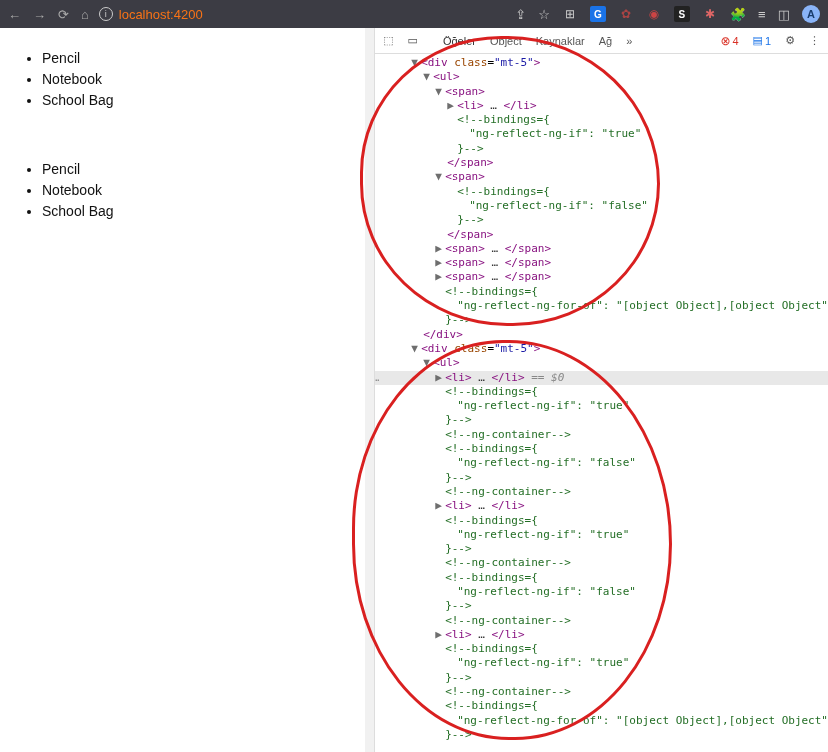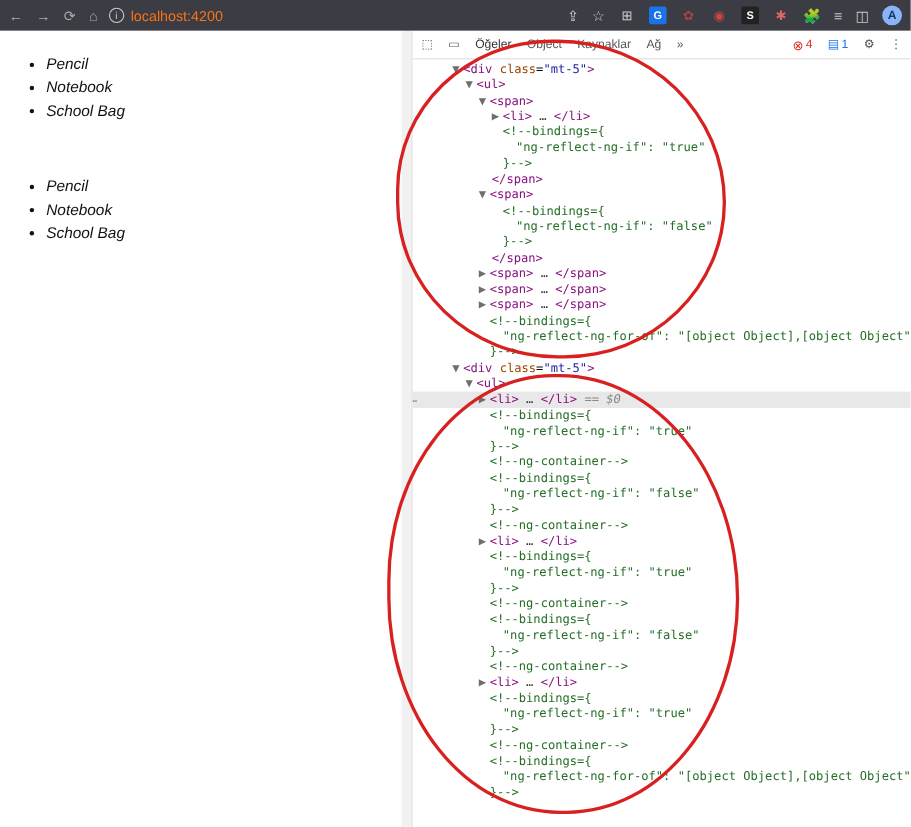--- a/index.html
+++ b/index.html
@@ -64,21 +64,20 @@
     }
     .page-content {
       width: 400px;
       padding: 20px 10px 10px 32px;
       background: #fff;
     }
     .page-content ul {
       margin-bottom: 48px;
       padding-left: 10px;
       list-style: disc;
-      font-style: italic;
     }
     .page-content li {
       font-size: 14px;
       line-height: 1.5;
       color: #111;
       margin-bottom: 0;
     }
 
     
     .devtools {
@@ -92,21 +91,21 @@
     .dt-toolbar {
       height: 26px;
       display: flex;
       align-items: center;
       padding: 0 8px;
       gap: 14px;
       border-bottom: 1px solid #ddd;
       color: #555;
     }
     .dt-toolbar .tab { cursor: pointer; }
-    .dt-toolbar .tab.active { color: #333; }
+    .dt-toolbar .tab.active { color: #333; margin-left: 11px; }
     .dt-toolbar .spacer { flex: 1; }
     .badge-err {
       color: #d93025; display: flex; align-items: center; gap: 2px;
     }
     .badge-err::before {
       content: "⊗"; font-size: 12px;
     }
     .badge-msg {
       color: #1a73e8; display: flex; align-items: center; gap: 2px;
     }
@@ -244,20 +243,21 @@
 <div style="padding-left:74px"><span class="tok-com">&lt;!--bindings={</span></div>
 <div style="padding-left:86px"><span class="tok-com">"ng-reflect-ng-if": "false"</span></div>
 <div style="padding-left:74px"><span class="tok-com">}--&gt;</span></div>
 <div style="padding-left:64px"><span class="tok-tag">&lt;/span&gt;</span></div>
 <div style="padding-left:52px"><span class="arrow">▶</span><span class="tok-tag">&lt;span&gt;</span> <span class="tok-dots">…</span> <span class="tok-tag">&lt;/span&gt;</span></div>
 <div style="padding-left:52px"><span class="arrow">▶</span><span class="tok-tag">&lt;span&gt;</span> <span class="tok-dots">…</span> <span class="tok-tag">&lt;/span&gt;</span></div>
 <div style="padding-left:52px"><span class="arrow">▶</span><span class="tok-tag">&lt;span&gt;</span> <span class="tok-dots">…</span> <span class="tok-tag">&lt;/span&gt;</span></div>
 <div style="padding-left:62px"><span class="tok-com">&lt;!--bindings={</span></div>
 <div style="padding-left:74px"><span class="tok-com">"ng-reflect-ng-for-of": "[object Object],[object Object"</span></div>
 <div style="padding-left:62px"><span class="tok-com">}--&gt;</span></div>
+<div style="padding-left:40px"><span class="tok-tag">&lt;/div&gt;</span></div>
 <div style="padding-left:28px"><span class="arrow">▼</span><span class="tok-tag">&lt;div</span> <span class="tok-attr">class</span>=<span class="tok-val">"mt-5"</span><span class="tok-tag">&gt;</span></div>
 <div style="padding-left:40px"><span class="arrow">▼</span><span class="tok-tag">&lt;ul&gt;</span></div>
 <div class="selected-row" style="position:relative;">
   <span class="ellipsis-left">…</span>
   <span style="padding-left:52px"><span class="arrow">▶</span><span class="tok-tag">&lt;li&gt;</span> <span class="tok-dots">…</span> <span class="tok-tag">&lt;/li&gt;</span> <span class="sel-marker">== $0</span></span>
 </div>
 <div style="padding-left:62px"><span class="tok-com">&lt;!--bindings={</span></div>
 <div style="padding-left:74px"><span class="tok-com">"ng-reflect-ng-if": "true"</span></div>
 <div style="padding-left:62px"><span class="tok-com">}--&gt;</span></div>
 <div style="padding-left:62px"><span class="tok-com">&lt;!--ng-container--&gt;</span></div>

